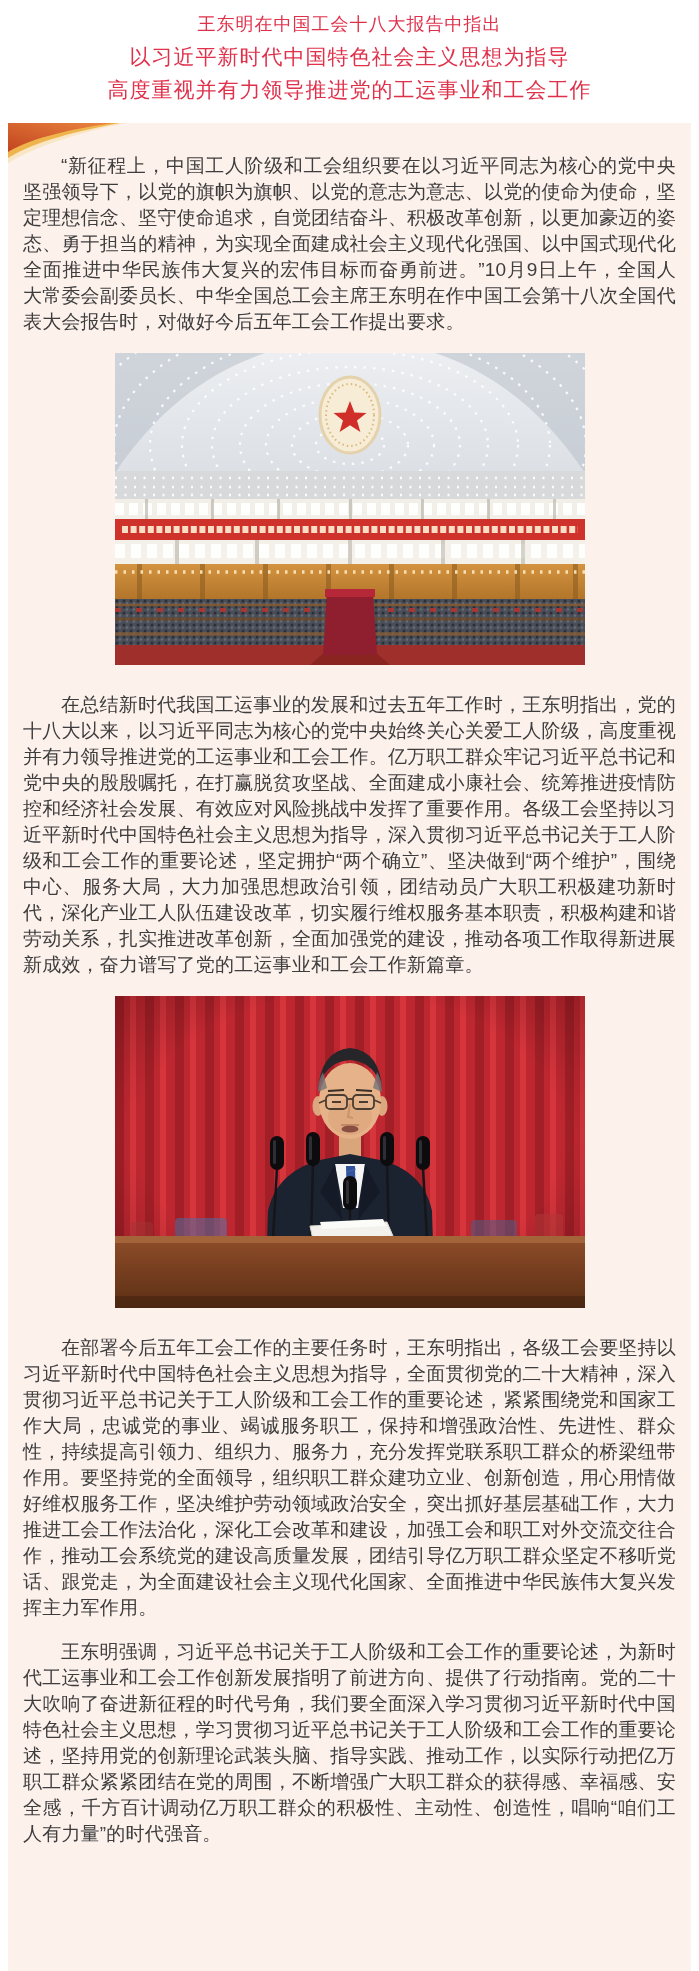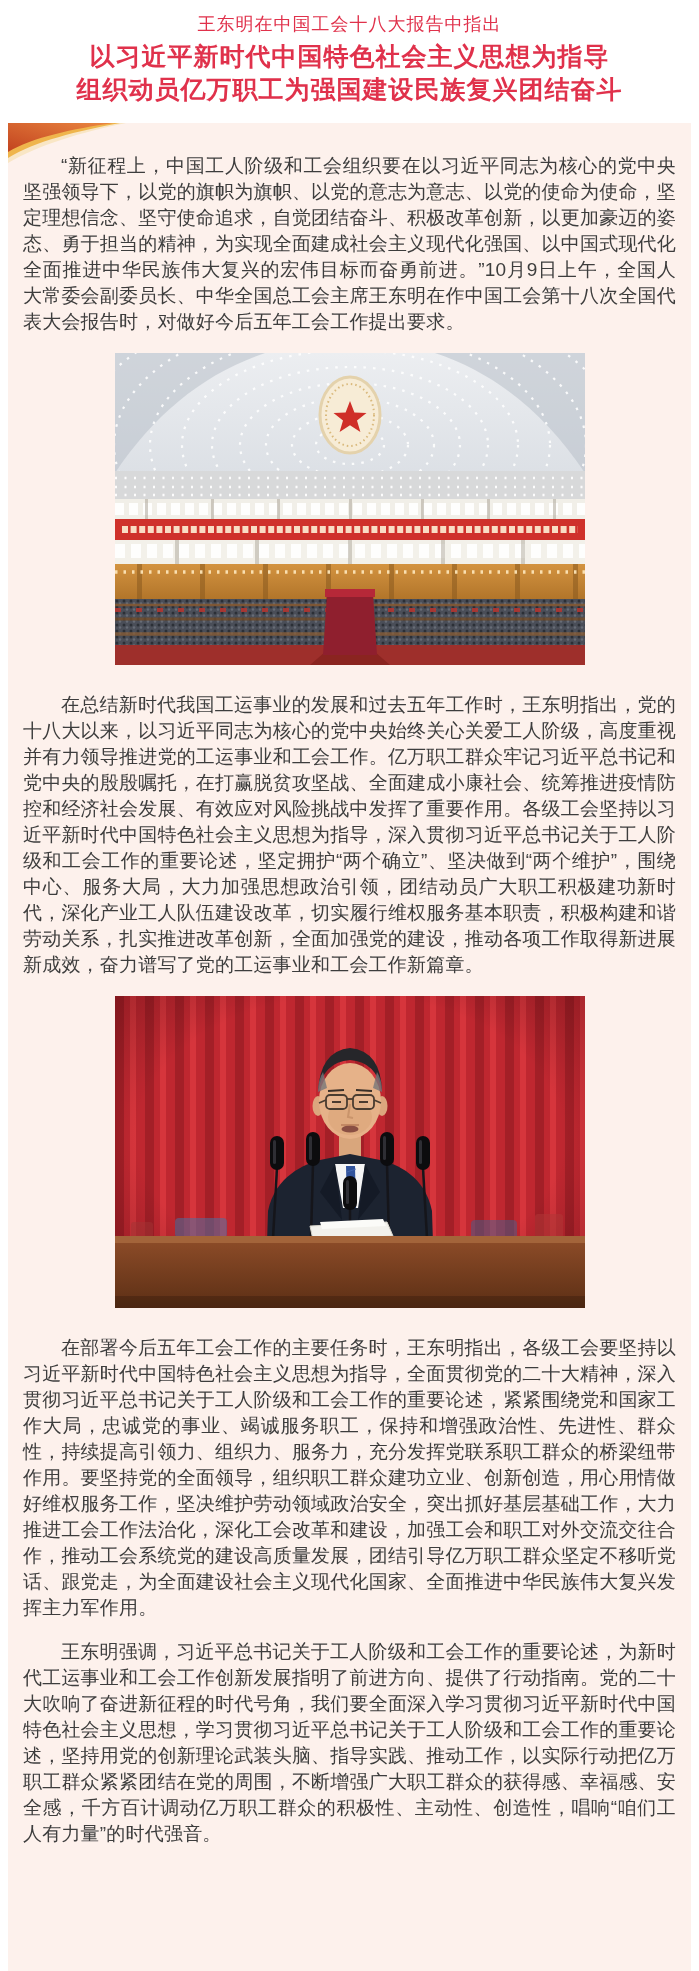--- a/index.html
+++ b/index.html
@@ -4,21 +4,21 @@
 <style>
   html,body{margin:0;padding:0;}
   body{
     width:699px;height:1971px;background:#ffffff;
     font-family:"Liberation Sans","DejaVu Sans",sans-serif;
     overflow:hidden;
   }
   .page{position:relative;width:699px;height:1971px;background:#ffffff;}
   .title-block{padding-top:9px;text-align:center;color:#e0314b;}
   .t1{font-size:18px;line-height:31px;font-weight:400;letter-spacing:1px;}
-  .t2{font-size:25px;line-height:33px;font-weight:700;letter-spacing:1px;}
+  .t2{font-size:21px;line-height:33px;font-weight:400;letter-spacing:1px;}
   .card{
     position:relative;margin:17px 8px 0;width:683px;height:1969px;
     background:#fdf1ec;box-sizing:border-box;padding:30px 15px 0;
     overflow:hidden;
   }
   .corner{position:absolute;top:0;left:0;display:block;}
   .card p{
     margin:0 0 18px;font-size:19px;line-height:26px;color:#3d3d3d;
     text-align:justify;text-indent:2em;letter-spacing:0.2px;
   }
@@ -29,21 +29,21 @@
   .src{font-size:20px;font-weight:700;color:#1c1c1c;line-height:16px;margin-bottom:13px;letter-spacing:0.5px;}
 </style>
 </head>
 <body>
 
 <div class="page">
 
   <header class="title-block">
     <div class="t1">王东明在中国工会十八大报告中指出</div>
     <div class="t2">以习近平新时代中国特色社会主义思想为指导</div>
-    <div class="t2">组织动员亿万职工为强国建设民族复兴团结奋斗</div>
+    <div class="t2">高度重视并有力领导推进党的工运事业和工会工作</div>
   </header>
 
   <section class="card">
 
     <svg class="corner" width="118" height="40" viewBox="0 0 118 40" aria-hidden="true">
       <defs>
         <linearGradient id="cornerGrad" x1="0" y1="1" x2="1" y2="0">
           <stop offset="0" stop-color="#c2431f"></stop>
           <stop offset="1" stop-color="#ea8640"></stop>
         </linearGradient>

